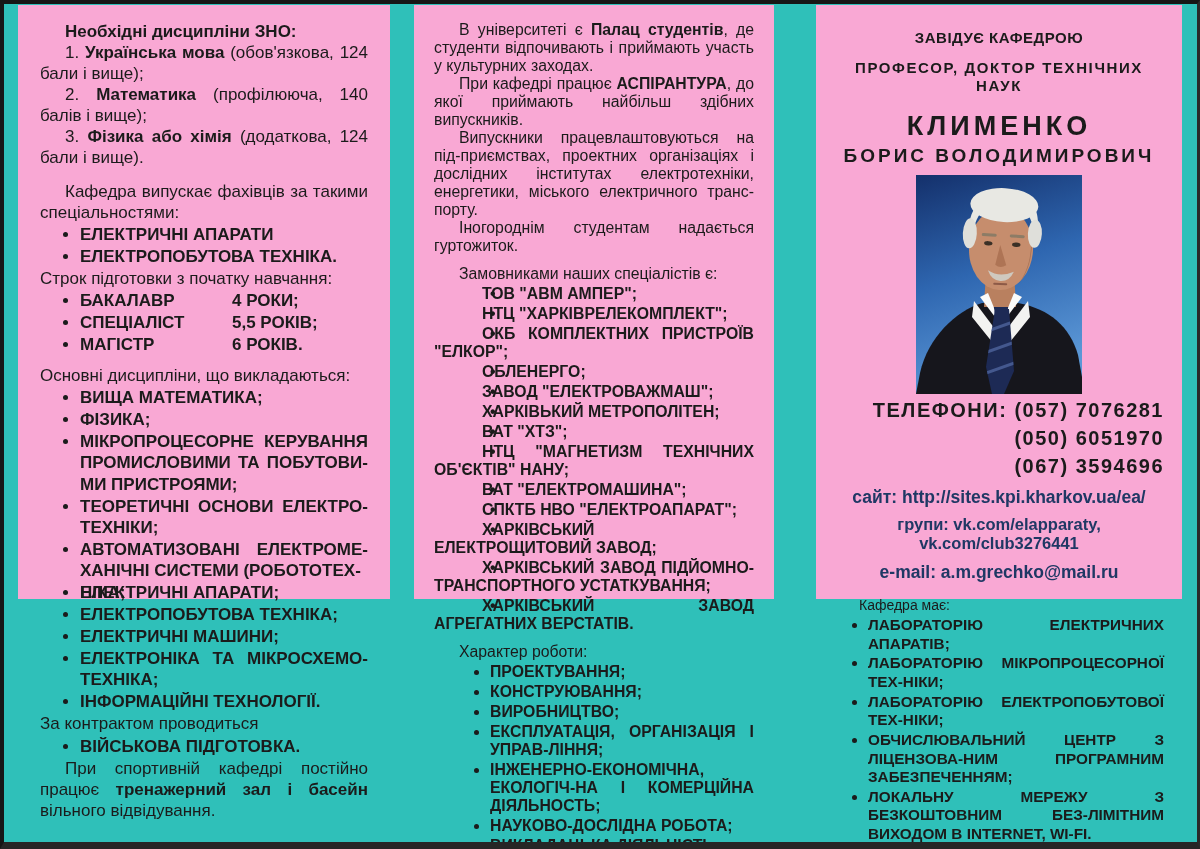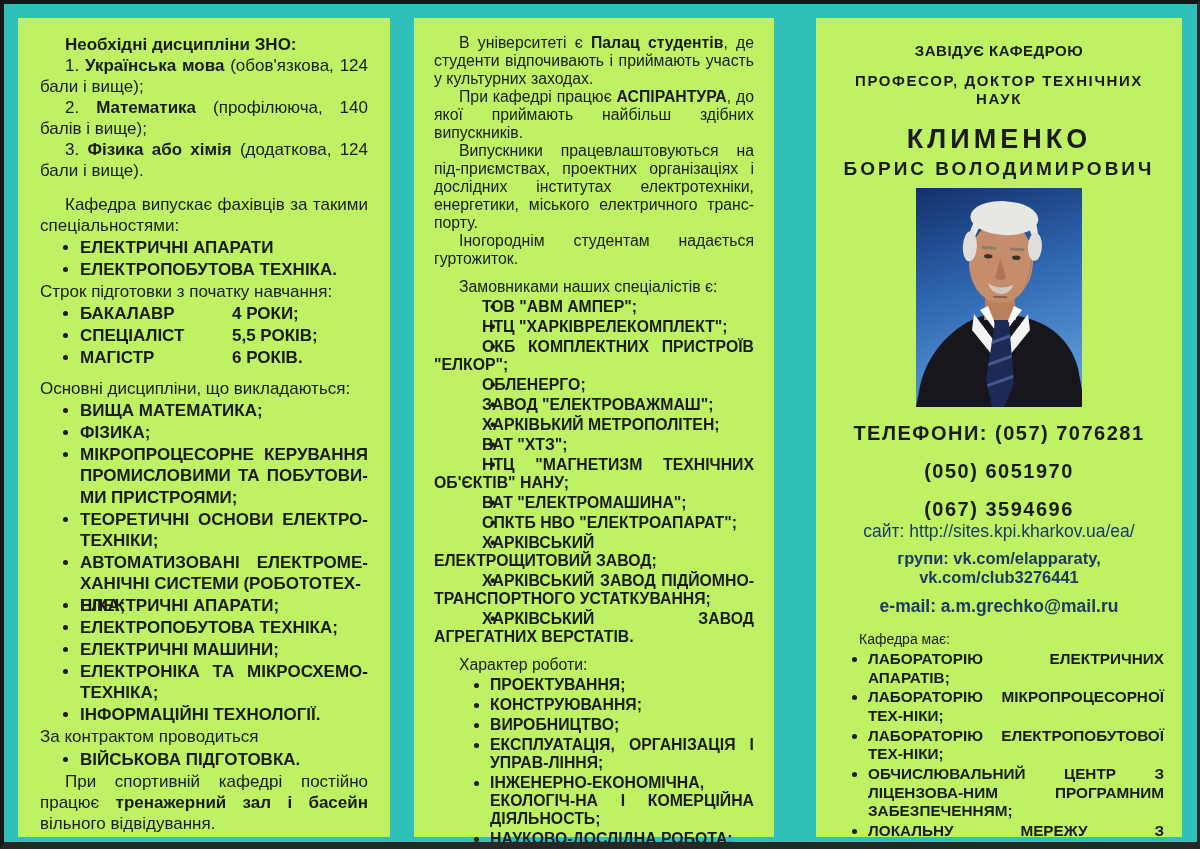--- a/index.html
+++ b/index.html
@@ -5,21 +5,21 @@
   html,body{margin:0;padding:0;}
   body{
     width:1200px;height:849px;position:relative;overflow:hidden;
     background:#2fc0b9;
     border-top:4px solid #161616;border-left:4px solid #161616;
     border-right:3px solid #2a2a2a;border-bottom:7px solid #262626;
     box-sizing:border-box;
     font-family:"Liberation Sans", sans-serif;
     color:#1b1b1b;
   }
-  .panel{position:absolute;top:14px;height:819px;background:#bef264;box-sizing:border-box;}
+  .panel{position:absolute;top:1px;height:594px;background:#f9a8d4;box-sizing:border-box;}
   .col1{left:14px;width:372px;padding:16px 22px 0 22px;font-size:17px;line-height:1.24;}
   .col2{left:410px;width:360px;padding:16px 20px 12px 20px;font-size:15.8px;line-height:1.14;}
   .col3{left:812px;width:366px;padding:16px 18px 4px 18px;font-size:15.5px;line-height:1.2;}
   p{margin:0;}
   .b{font-weight:bold;}
   .just{text-align:justify;}
   .ind{text-indent:25px;}
   .gap10{margin-top:10px;}
   .gap12{margin-top:12px;}
   ul{margin:0;padding-left:40px;list-style:disc outside;}
@@ -34,23 +34,23 @@
   .cb{display:inline-block;width:20px;font-weight:bold;}
   ul.hang2{padding-left:56px;}
   ul.hang2 li{font-weight:bold;margin:2px 0;}
   
   .ctr{text-align:center;}
   .t1{font-weight:bold;font-size:15px;letter-spacing:0.5px;margin-top:8px;}
   .t2{font-weight:bold;font-size:15px;letter-spacing:1.6px;margin-top:12px;}
   .surname{font-weight:bold;font-size:27px;letter-spacing:4px;margin-top:15px;}
   .fullname{font-weight:bold;font-size:19px;letter-spacing:3px;margin-top:3px;}
   .photo-wrap{width:166px;height:219px;margin:7px auto 0 auto;}
-  .phone{font-weight:bold;font-size:20px;letter-spacing:1.5px;margin-top:14px;}
+  .phone{font-weight:bold;font-size:20px;letter-spacing:1.5px;margin-top:4px;text-align:right;}
   .navy{color:#1f3864;}
-  .site{font-weight:normal;font-size:17.5px;}
+  .site{font-weight:bold;font-size:17.5px;margin-top:9px;}
   .groups{font-weight:bold;font-size:16.5px;margin-top:7px;line-height:1.15;}
   .email{font-weight:bold;font-size:17.5px;margin-top:9px;}
   .has{margin-top:14px;text-indent:25px;font-size:14px;}
   ul.hang3{padding-left:34px;margin-top:2px;}
   ul.hang3 li{font-weight:bold;font-size:15.3px;margin:1px 0;line-height:1.22;}
 </style>
 </head>
 <body>
 
 <section class="panel col1">

